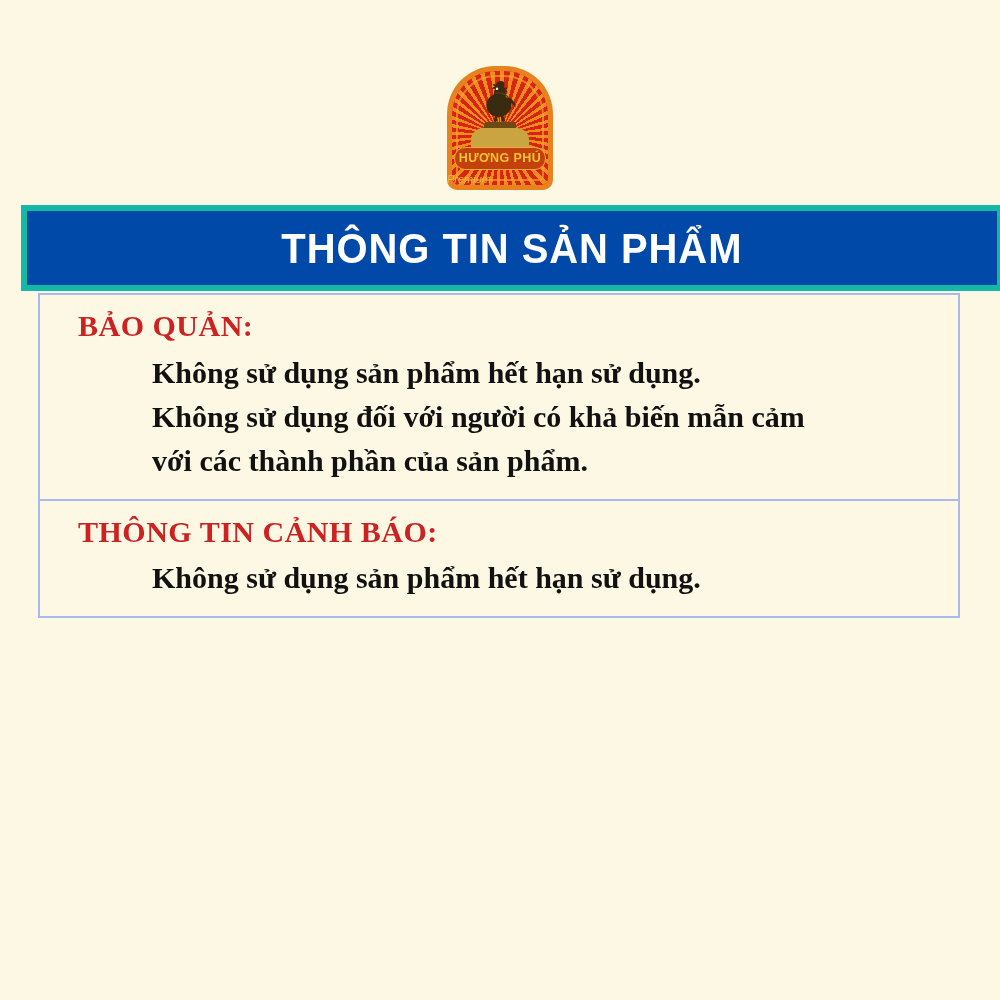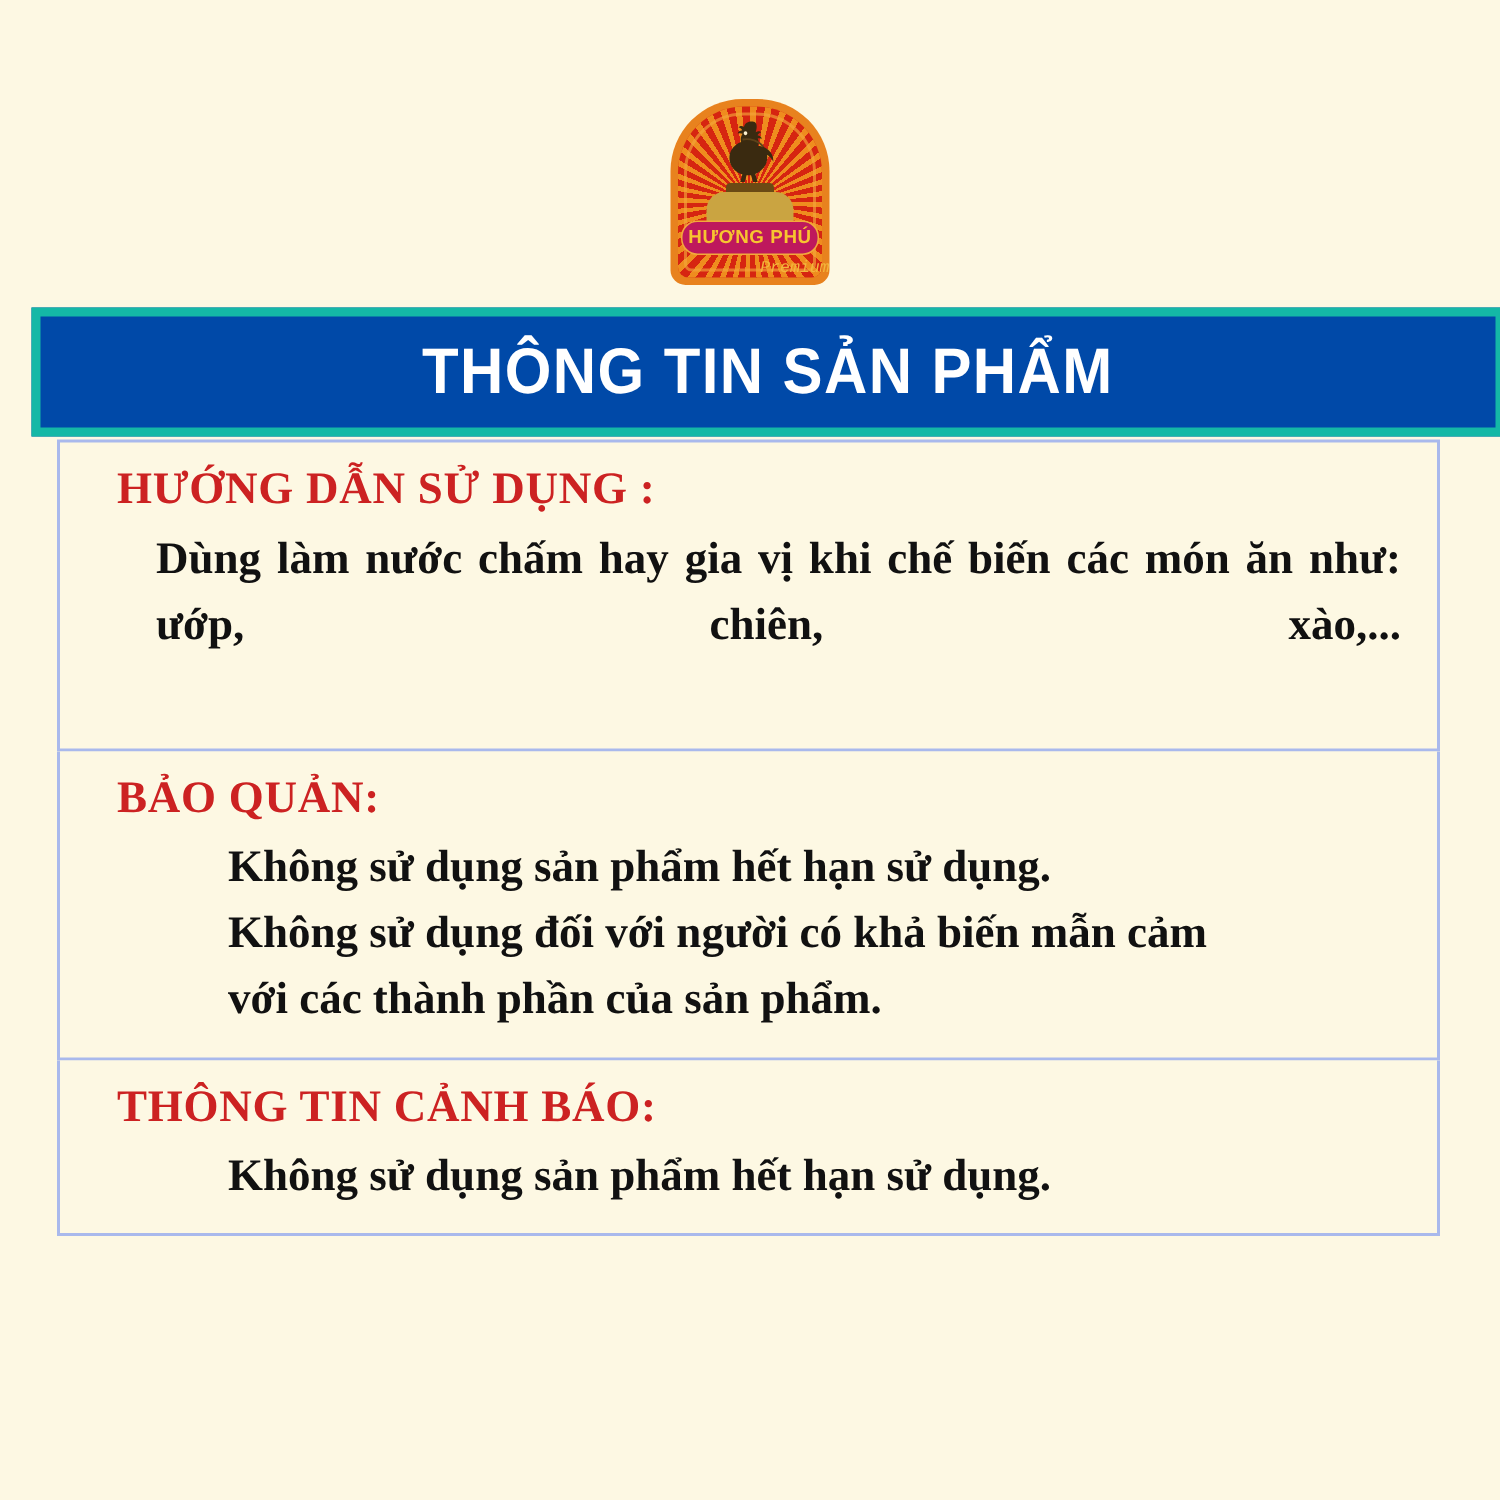--- a/index.html
+++ b/index.html
@@ -105,42 +105,42 @@
     border-radius: 3px;
   }
   .logo-name-box {
     position: absolute;
     left: 7px;
     right: 7px;
     bottom: 20px;
     height: 21px;
     border: 1.5px solid #f2a93c;
     border-radius: 11px;
-    background: #be185d;
+    background: #c2410c;
     display: flex;
     align-items: center;
     justify-content: center;
   }
   .logo-name {
     color: #f7c530;
     font-family: "Liberation Sans", sans-serif;
     font-weight: bold;
     font-size: 12.5px;
     letter-spacing: .4px;
     line-height: 1;
     white-space: nowrap;
   }
   .logo-premium {
     position: absolute;
     left: 0;
     right: 0;
     bottom: 5px;
-    text-align: right;
+    text-align: left;
     color: #f3b63c;
-    font-family: Liberation Mono, monospace;
+    font-family: Liberation Sans, sans-serif;
     font-style: italic;
     font-size: 11px;
     line-height: 1;
   }
 
   
   .banner {
     position: absolute;
     left: 21px;
     top: 205px;
@@ -244,26 +244,20 @@
       <div class="logo-premium">Premium</div>
     </div>
   </div>
 
   <div class="banner">
     <span class="banner-title">THÔNG TIN SẢN PHẨM</span>
   </div>
 
   <div class="sections">
       <div class="section">
-        <div class="section-heading">HƯỚNG DẪN SỬ DỤNG :</div>
-        <div class="section-body">
-          <div class="para-justify">Dùng làm nước chấm hay gia vị khi chế biến các món ăn như: ướp, chiên, xào,...</div>
-        </div>
-      </div>
-      <div class="section">
         <div class="section-heading">BẢO QUẢN:</div>
         <div class="section-body">
           <span class="line">Không sử dụng sản phẩm hết hạn sử dụng.</span>
           <span class="line">Không sử dụng đối với người có khả biến mẫn cảm</span>
           <span class="line">với các thành phần của sản phẩm.</span>
         </div>
       </div>
       <div class="section">
         <div class="section-heading">THÔNG TIN CẢNH BÁO:</div>
         <div class="section-body">

